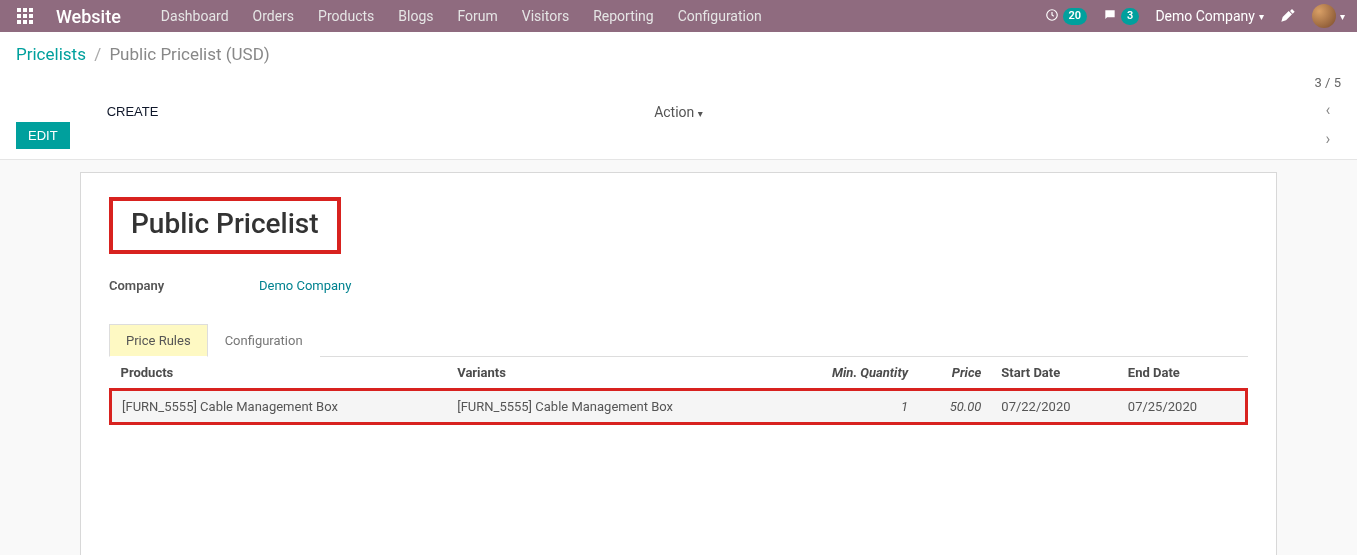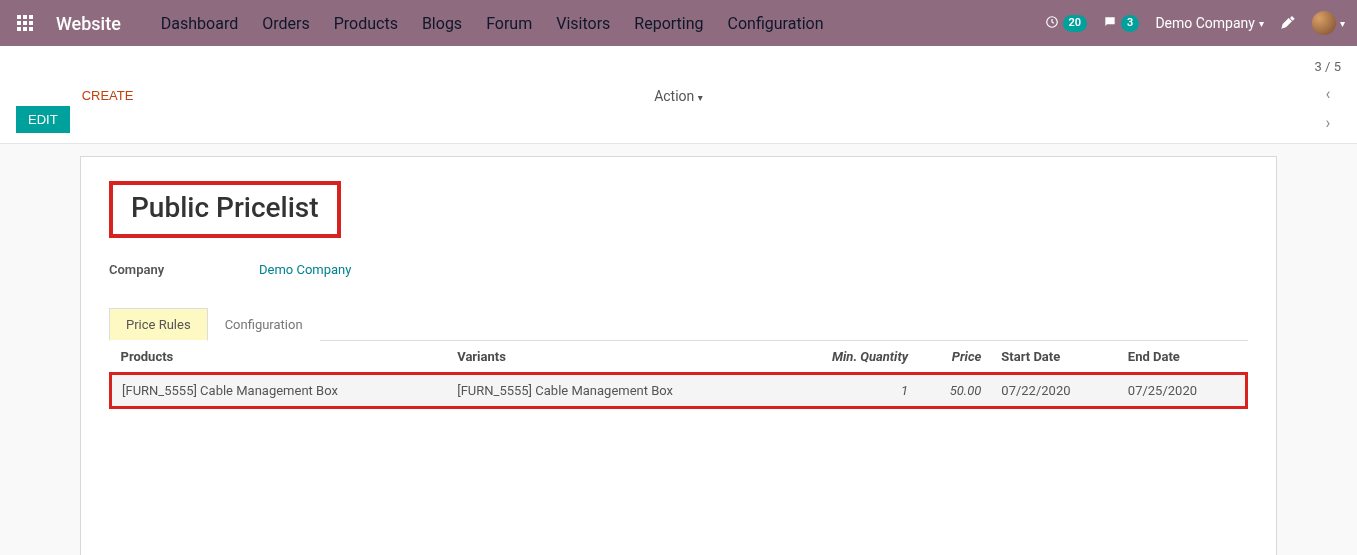--- a/index.html
+++ b/index.html
@@ -5,21 +5,21 @@
   * { box-sizing: border-box; margin: 0; padding: 0; }
   body {
     font-family: -apple-system, BlinkMacSystemFont, "Segoe UI", Roboto, "Helvetica Neue", Arial, sans-serif;
     font-size: 13px;
     color: #4c4c4c;
     background: #f9f9f9;
     width: 1357px;
   }
   .top-nav {
     background: #8f6b7f;
-    height: 46px;
+    height: 32px;
     display: flex;
     align-items: center;
     padding: 0 12px;
     color: #fff;
   }
   .apps-icon {
     width: 26px; height: 26px;
     display: flex; align-items:center; justify-content:center;
     cursor: pointer;
   }
@@ -27,22 +27,22 @@
   .brand {
     font-size: 18px;
     font-weight: 500;
     color: #fff;
     margin-left: 18px;
     margin-right: 30px;
     cursor: pointer;
   }
   .nav-menu { display: flex; gap: 4px; }
   .nav-item {
-    color: #0f172a;
-    font-size: 16px;
+    color: #e5e5e5;
+    font-size: 14px;
     padding: 6px 10px;
     cursor: pointer;
   }
   .nav-spacer { flex: 1; }
   .nav-right { display:flex; align-items:center; gap:16px; }
   .pill {
     display:flex; gap:4px;
     font-size: 12px; cursor:pointer;
   }
   .pill .badge {
@@ -74,22 +74,22 @@
   .control-row {
     display:flex; align-items:center;
     padding-bottom: 10px;
   }
   .btn-edit {
     background:#00a09d; color:#fff; border:none;
     padding:6px 12px; font-size:13px; font-weight:400;
     cursor:pointer; margin-right:12px;margin-top:48px;
   }
   .btn-create {
-    background:none; color:#c2410c; border:none;
-    font-size:13px; font-weight:500; cursor:pointer;
+    background:none; color:#0f172a; border:none;
+    font-size:13px; font-weight:500; cursor:pointer;margin-left:25px;
   }
   .action-drop {
     position:absolute; left:50%; transform:translateX(-50%);
     color:#555; font-size:14px; cursor:pointer;
   }
   .pager { margin-left:auto; display:flex; align-items:center; gap:10px; color:#666; font-size:13px;flex-direction:column;}
   .pager .arrow { cursor:pointer; font-size:16px; color:#888; padding:0 4px;}
 
   .sheet-wrap { padding: 12px 80px 30px 80px; }
   .sheet {
@@ -195,20 +195,25 @@
         </svg>
     </div>
     <div style="display:flex;align-items:center;gap:4px;cursor:pointer">
       <span class="avatar"></span>
       <span class="caret">▾</span>
     </div>
   </div>
 </div>
 
 <div class="subheader">
+  <div class="breadcrumb">
+    <a>Pricelists</a>
+    <span class="sep">/</span>
+    <span class="current">Public Pricelist (USD)</span>
+  </div>
   <div class="control-row" style="position:relative">
     <button class="btn-edit">EDIT</button>
     <button class="btn-create">CREATE</button>
     <div class="action-drop">
       <span>Action</span>
       <span class="caret"> ▾</span>
     </div>
     <div class="pager">
       <span>3 / 5</span>
       <span class="arrow">‹</span>

